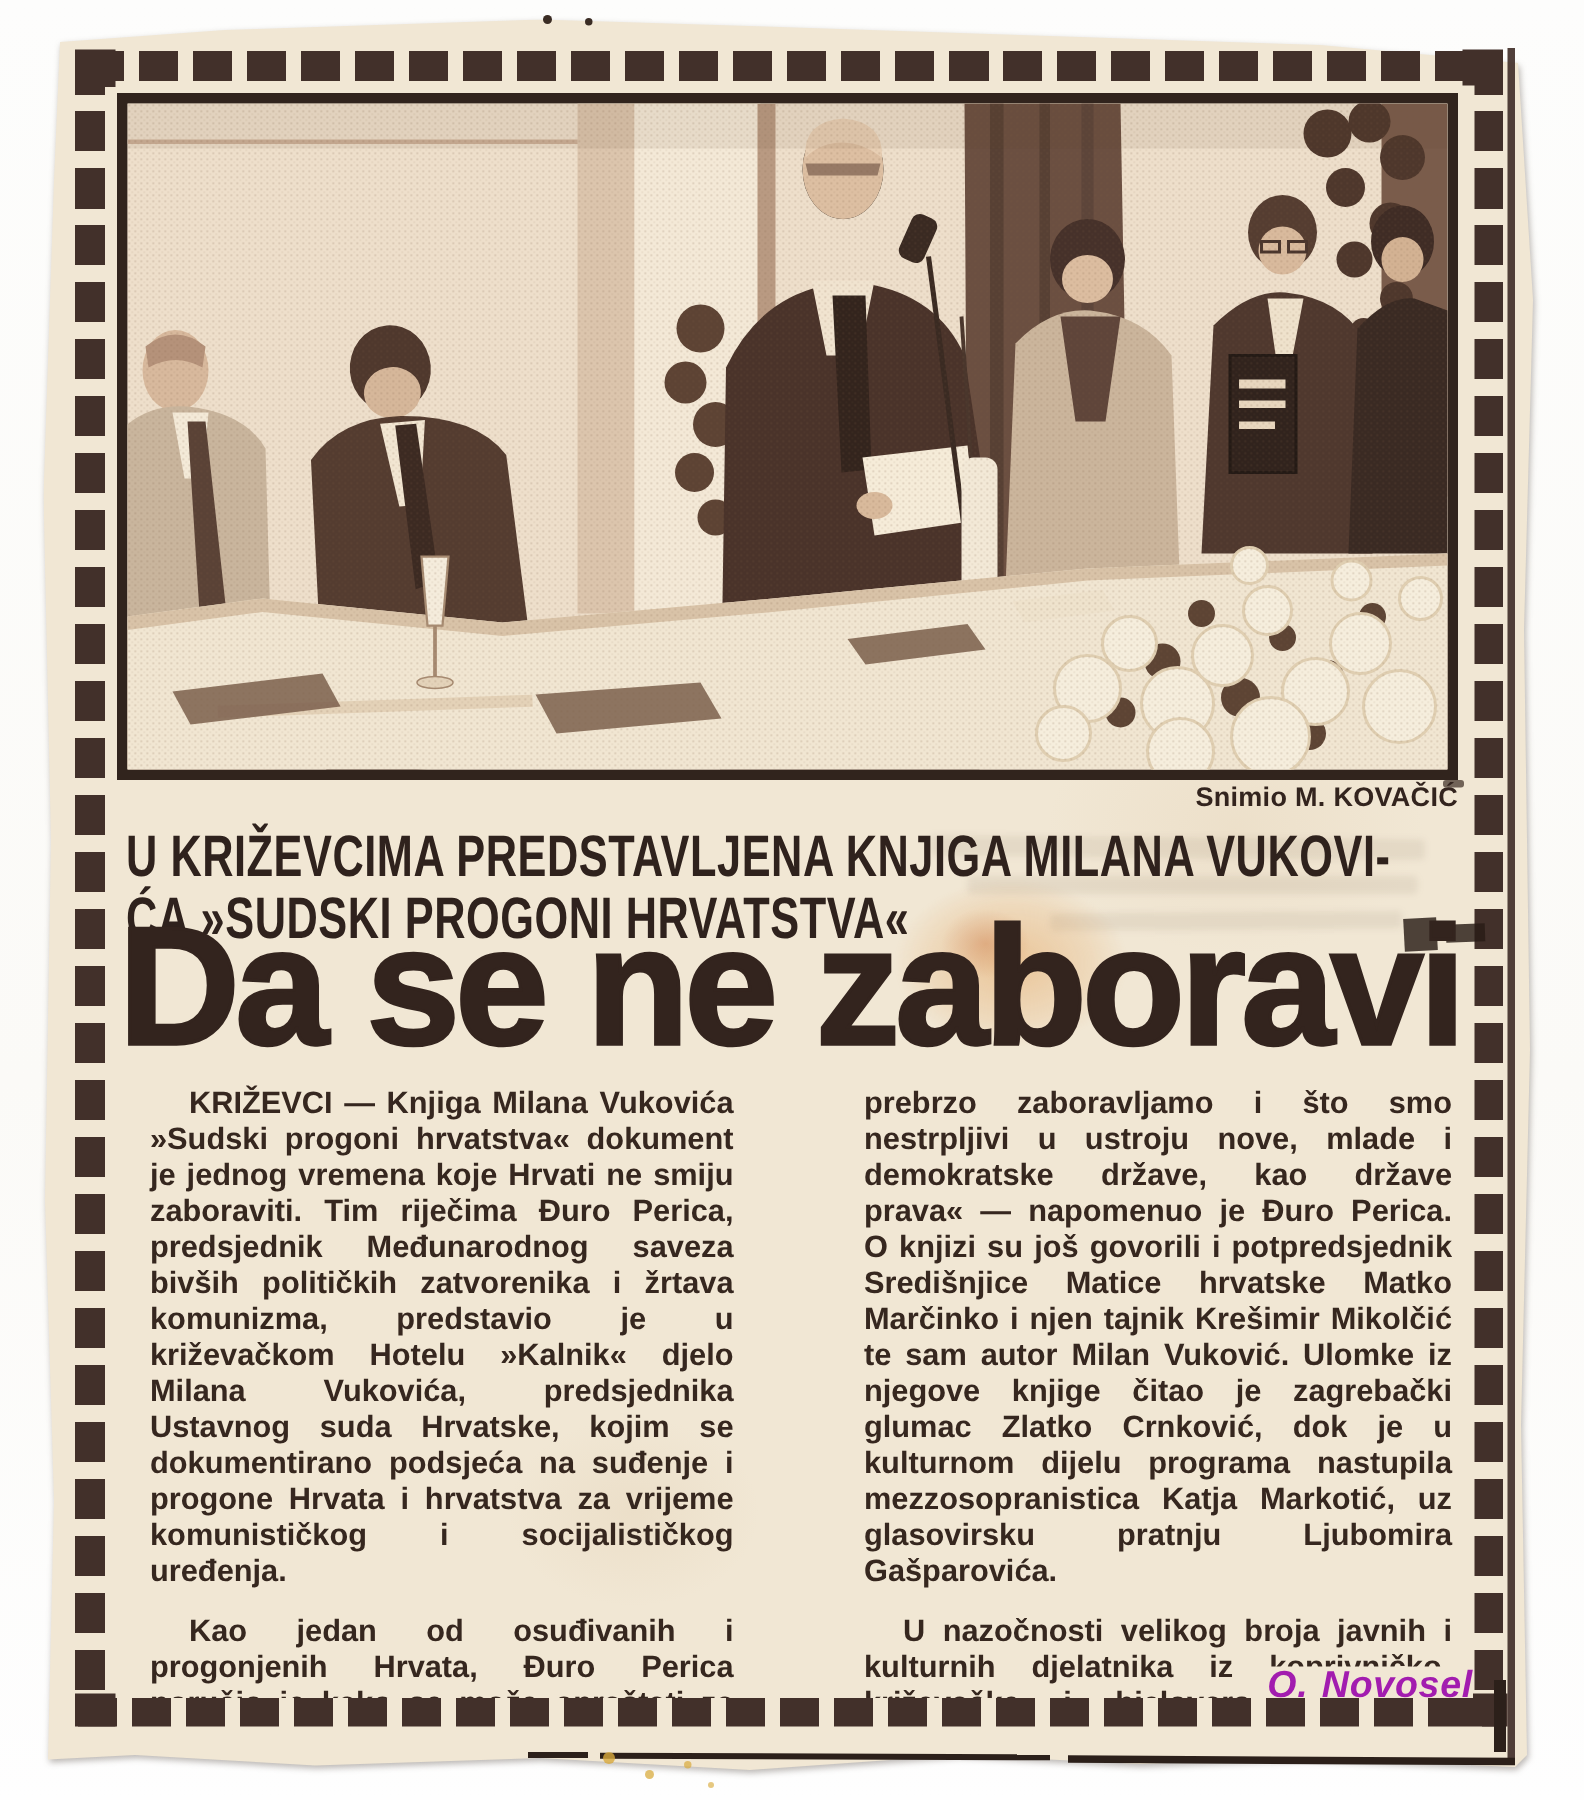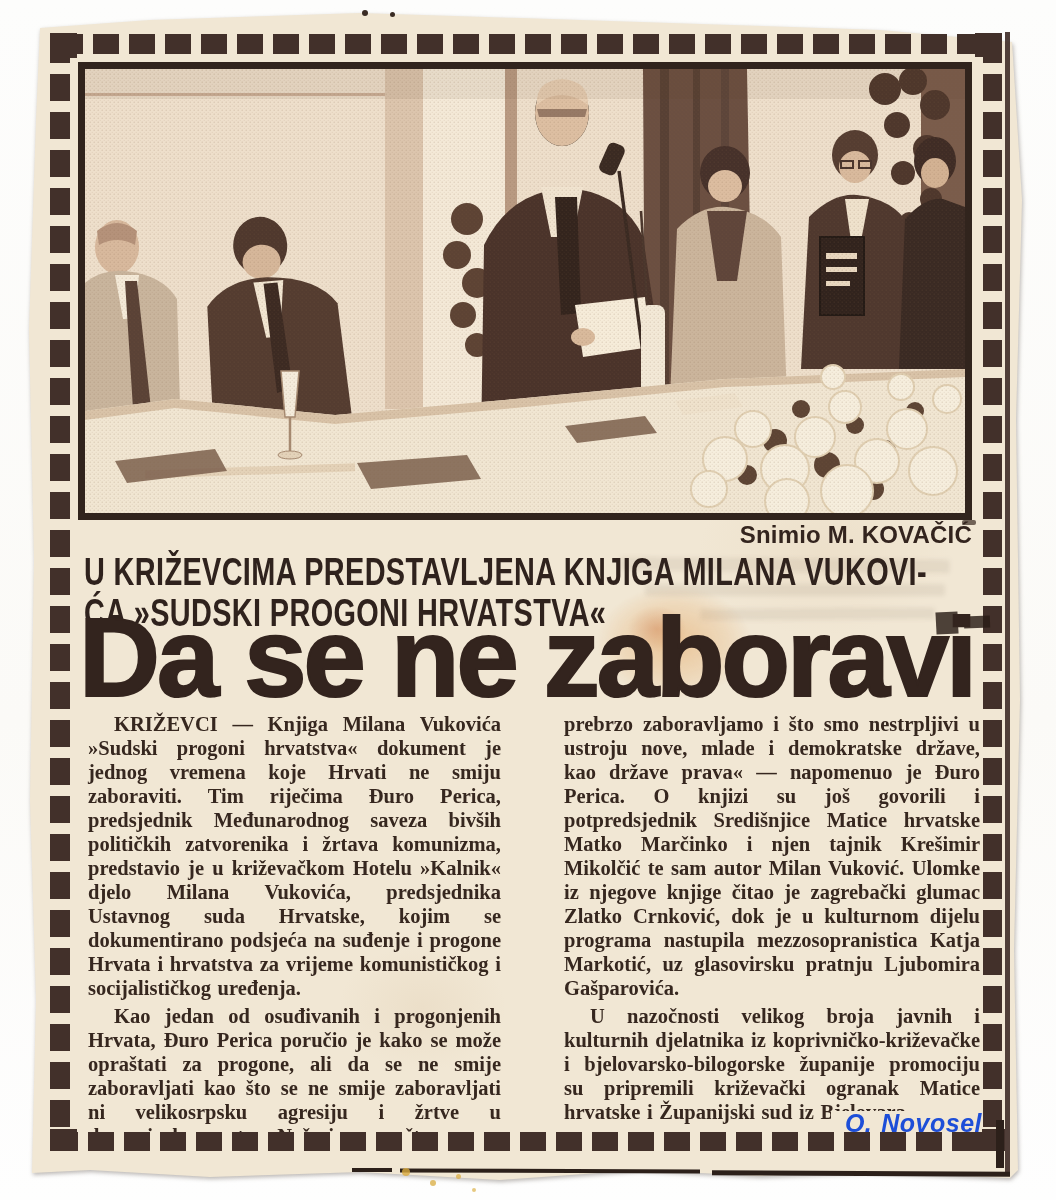--- a/index.html
+++ b/index.html
@@ -22,36 +22,36 @@
       90px 1170px,32px 1173px,36px 1000px,30px 800px,34px 560px,29px 330px,36px 120px);
   }
   .dash{position:absolute;}
   .dash-h{height:20px;background:repeating-linear-gradient(90deg,var(--border) 0 26px,transparent 26px 36px);}
   .dash-v{width:20px;background:repeating-linear-gradient(180deg,var(--border) 0 27px,transparent 27px 38px);}
   .corner{position:absolute;background:var(--border);}
   .rule-right{position:absolute;background:var(--border);opacity:.92;}
   .photo-frame{position:absolute;left:78px;top:62px;width:880px;height:444px;border:7px solid var(--frame);background:#eedfcb;}
   .photo-frame svg{display:block;width:100%;height:100%;}
   .credit{position:absolute;left:560px;top:521px;width:412px;text-align:right;
-    font-weight:bold;font-size:24px;color:var(--ink);letter-spacing:.2px;}
+    font-weight:bold;font-size:18px;color:var(--ink);letter-spacing:.2px;}
   .kicker{position:absolute;left:84px;top:551px;width:1200px;color:#2f221d;
     font-weight:bold;font-size:39px;line-height:41px;letter-spacing:.5px;
     transform:scaleX(.74);transform-origin:left top;white-space:nowrap;}
   .headline{position:absolute;left:79px;top:601px;width:1000px;color:#33241e;
     font-weight:bold;font-size:112px;line-height:1.02;letter-spacing:-3px;
     -webkit-text-stroke:2.2px #33241e;white-space:nowrap;}
   .cols{position:absolute;left:84px;top:708px;width:892px;height:424px;color:#36271f;}
   .col{position:absolute;top:0;height:424px;overflow:hidden;text-align:justify;
     font-weight:bold;font-size:20.5px;line-height:24px;word-spacing:1.5px;}
   .col-left{left:0;width:421px;}
   .col-right{left:476px;width:424px;}
-  .col p{margin:4px;text-indent:26px;font-family:Liberation Serif, serif;}
+  .col p{margin:16px;text-indent:26px;}
   .col p.noindent{text-indent:0;}
   .byline{position:absolute;right:2px;bottom:-3px;font-style:italic;font-weight:bold;
-    font-size:25px;letter-spacing:.5px;color:#1d4ed8;background:var(--paper);padding-left:14px;margin-top:36px;}
+    font-size:25px;letter-spacing:.5px;color:#a21caf;background:var(--paper);padding-left:14px;margin-top:36px;}
   .stain-tape{position:absolute;left:588px;top:580px;width:172px;height:124px;border-radius:45%;
     background:radial-gradient(closest-side,rgba(224,146,62,.40),rgba(224,146,62,.16) 62%,transparent 90%);
     filter:blur(1px);}
   .stain-core{position:absolute;left:620px;top:600px;width:74px;height:58px;border-radius:50%;
     background:radial-gradient(closest-side,rgba(188,84,30,.28),transparent 80%);}
   .ghost{position:absolute;background:rgba(120,100,82,.10);filter:blur(2px);border-radius:3px;}
   .inkmark{position:absolute;background:#281c16;opacity:.82;}
   .bottom-line{position:absolute;background:#2c201a;}
   .speck{position:absolute;border-radius:50%;}
 </style>

